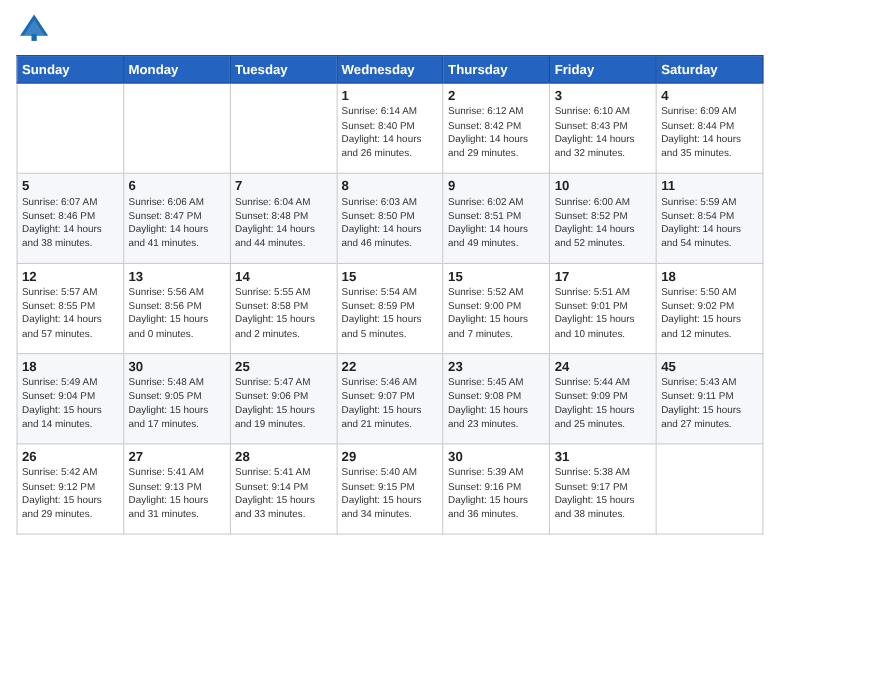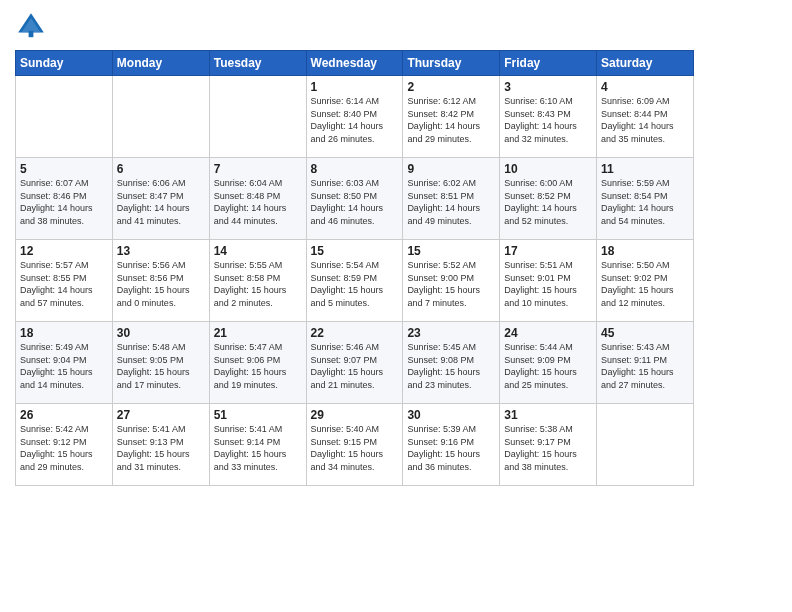--- a/index.html
+++ b/index.html
@@ -211,21 +211,21 @@
         <tr>
           <td>
             <span class="day-number">18</span>
             <div class="day-info">Sunrise: 5:49 AM<br>Sunset: 9:04 PM<br>Daylight: 15 hours and 14 minutes.</div>
           </td>
           <td>
             <span class="day-number">30</span>
             <div class="day-info">Sunrise: 5:48 AM<br>Sunset: 9:05 PM<br>Daylight: 15 hours and 17 minutes.</div>
           </td>
           <td>
-            <span class="day-number">21</span>
+            <span class="day-number">25</span>
             <div class="day-info">Sunrise: 5:47 AM<br>Sunset: 9:06 PM<br>Daylight: 15 hours and 19 minutes.</div>
           </td>
           <td>
             <span class="day-number">22</span>
             <div class="day-info">Sunrise: 5:46 AM<br>Sunset: 9:07 PM<br>Daylight: 15 hours and 21 minutes.</div>
           </td>
           <td>
             <span class="day-number">23</span>
             <div class="day-info">Sunrise: 5:45 AM<br>Sunset: 9:08 PM<br>Daylight: 15 hours and 23 minutes.</div>
           </td>
@@ -241,21 +241,21 @@
         <tr>
           <td>
             <span class="day-number">26</span>
             <div class="day-info">Sunrise: 5:42 AM<br>Sunset: 9:12 PM<br>Daylight: 15 hours and 29 minutes.</div>
           </td>
           <td>
             <span class="day-number">27</span>
             <div class="day-info">Sunrise: 5:41 AM<br>Sunset: 9:13 PM<br>Daylight: 15 hours and 31 minutes.</div>
           </td>
           <td>
-            <span class="day-number">51</span>
+            <span class="day-number">28</span>
             <div class="day-info">Sunrise: 5:41 AM<br>Sunset: 9:14 PM<br>Daylight: 15 hours and 33 minutes.</div>
           </td>
           <td>
             <span class="day-number">29</span>
             <div class="day-info">Sunrise: 5:40 AM<br>Sunset: 9:15 PM<br>Daylight: 15 hours and 34 minutes.</div>
           </td>
           <td>
             <span class="day-number">30</span>
             <div class="day-info">Sunrise: 5:39 AM<br>Sunset: 9:16 PM<br>Daylight: 15 hours and 36 minutes.</div>
           </td>

